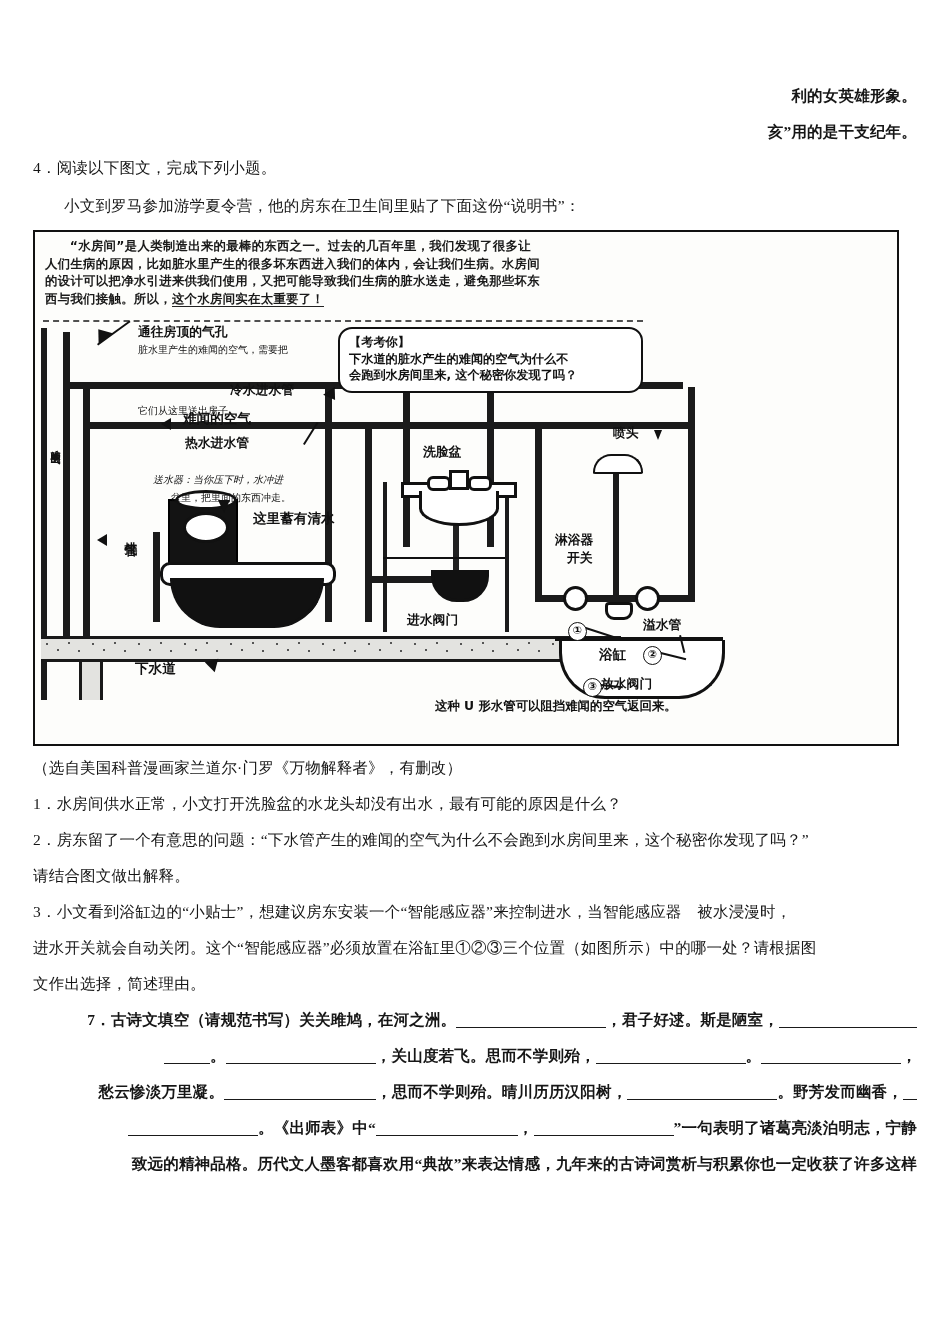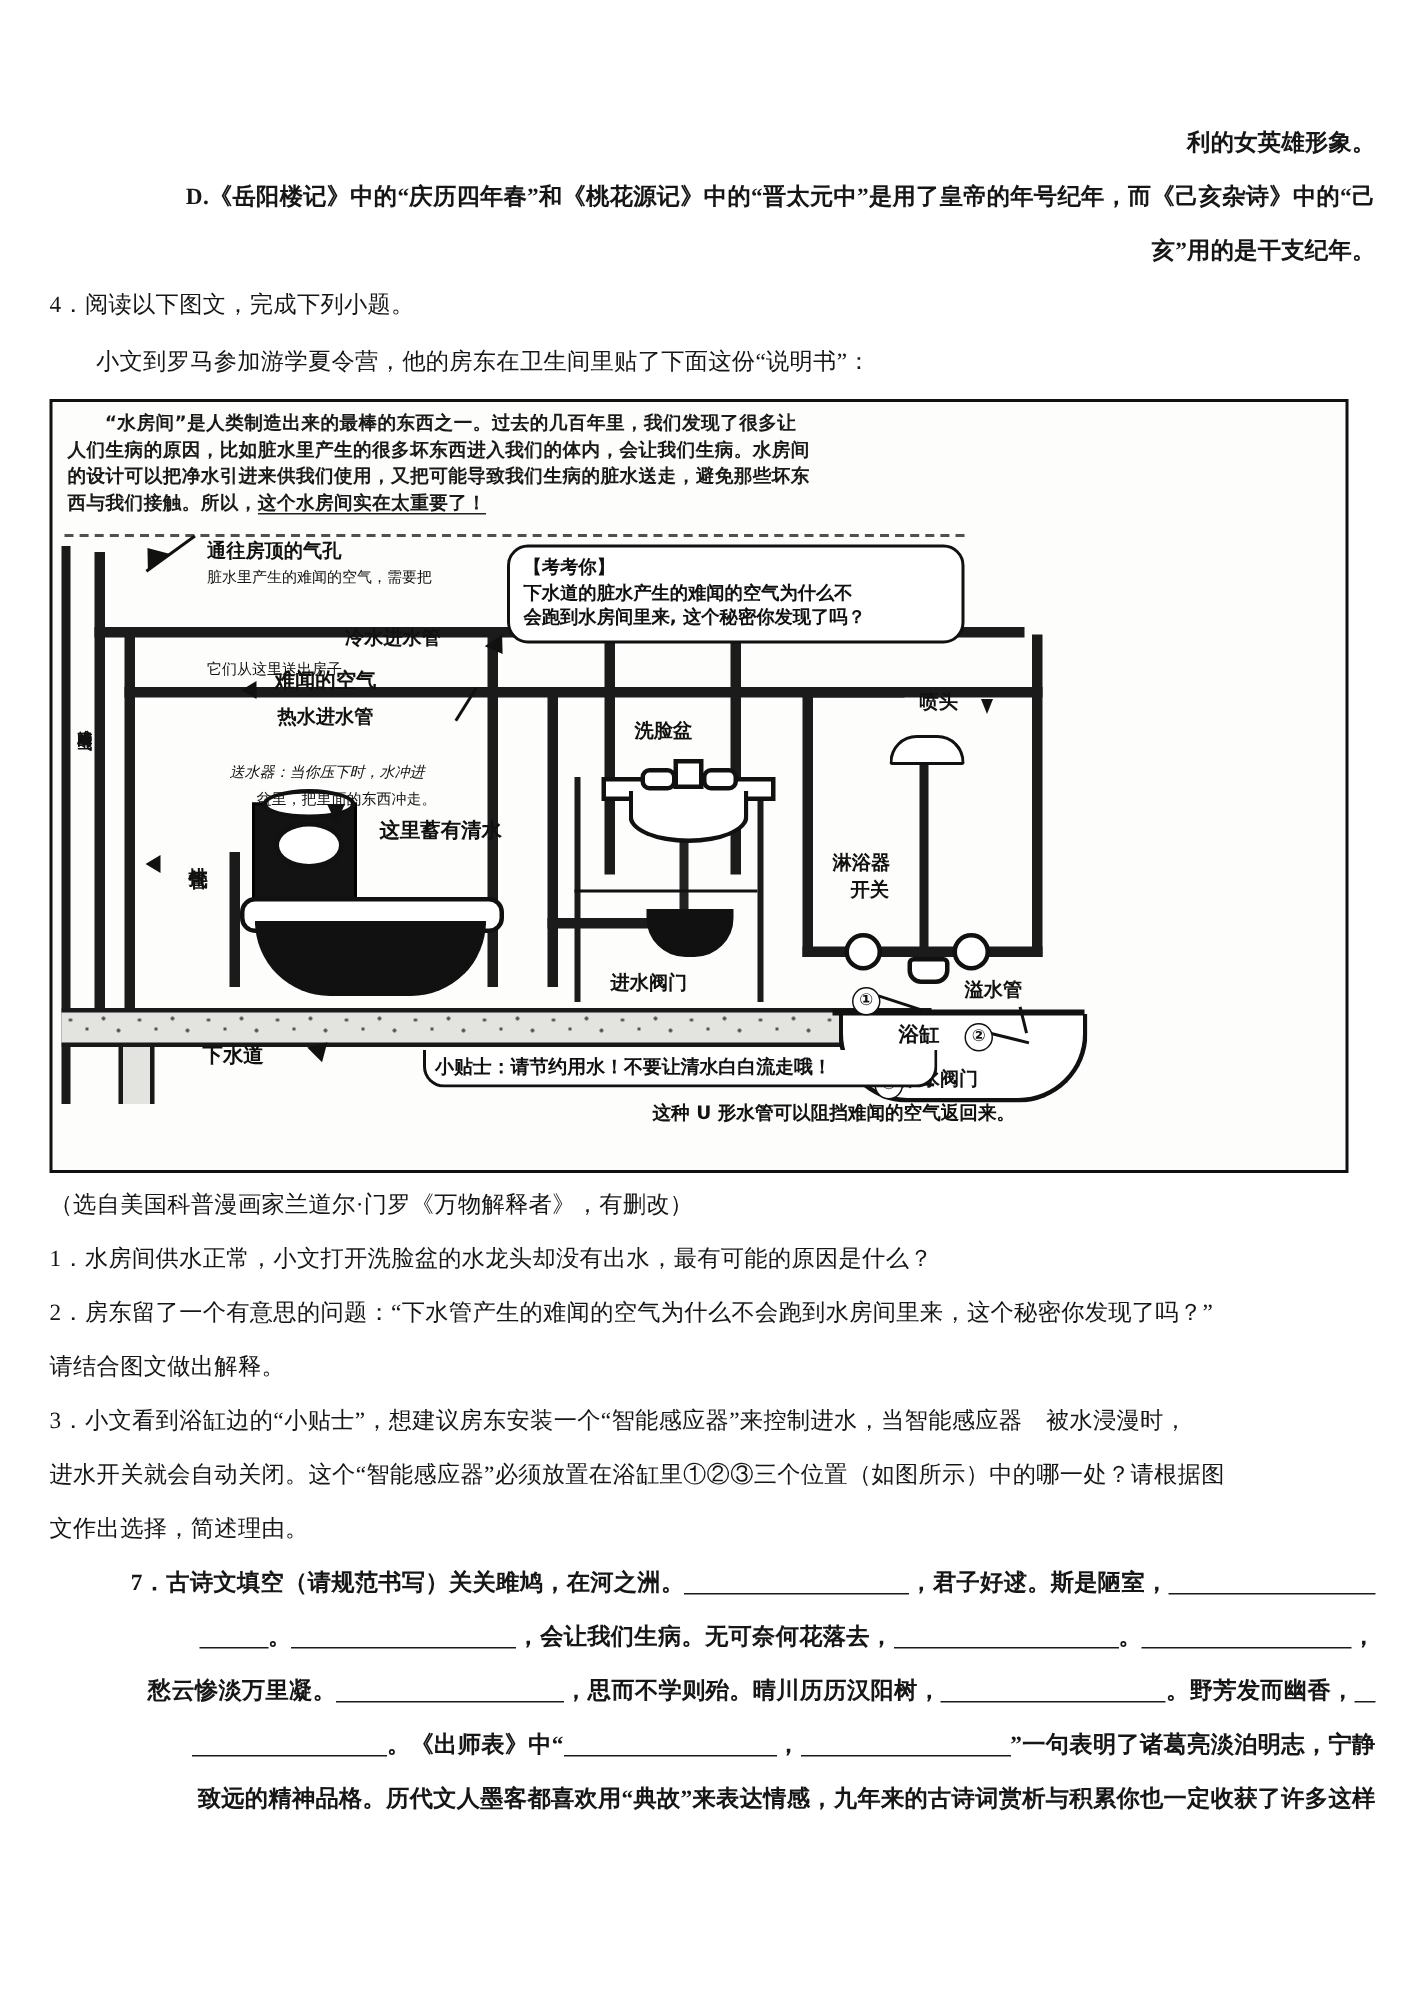--- a/index.html
+++ b/index.html
@@ -231,21 +231,20 @@
     vertical-align: -3px;
   }
 </style>
 </head>
 <body>
 
 <div class="page">
   <div class="content">
 
     <p class="para bold">利的女英雄形象。</p>
-    <p class="para bold">D.《岳阳楼记》中的“庆历四年春”和《桃花源记》中的“晋太元中”是用了皇帝的年号纪年，而《己亥杂诗》中的“己</p>
     <p class="para bold">亥”用的是干支纪年。</p>
     <p class="para">4．阅读以下图文，完成下列小题。</p>
     <p class="para indent2" style="margin-top:2px">小文到罗马参加游学夏令营，他的房东在卫生间里贴了下面这份“说明书”：</p>
 
     <div class="figure">
 
       <div class="fig-intro">
         <div style="text-indent:2em">“水房间”是人类制造出来的最棒的东西之一。过去的几百年里，我们发现了很多让</div>
         <div>人们生病的原因，比如脏水里产生的很多坏东西进入我们的体内，会让我们生病。水房间</div>
         <div>的设计可以把净水引进来供我们使用，又把可能导致我们生病的脏水送走，避免那些坏东</div>
@@ -353,35 +352,34 @@
       <div class="arrow-line" style="left:566px; top:452px; width:22px; transform:rotate(6deg);"></div>
 
       <div class="sewer" style="left:6px; top:404px; width:580px; height:20px;"></div>
       <div class="pipe v" style="left:44px; top:424px; height:44px; width:18px; background:#e3e3e0; border-left:3px solid #191919; border-right:3px solid #191919;"></div>
       <div class="lbl s14" style="left:100px; top:428px;">下水道</div>
       <div class="arrowhead" style="left:172px; top:425px; border-left:7px solid transparent; border-right:7px solid transparent; border-bottom:12px solid #111; transform:rotate(45deg);"></div>
 
       <div class="pipe h" style="left:560px; top:440px; width:50px; height:14px; background:#e3e3e0; border-top:3px solid #191919; border-bottom:3px solid #191919;"></div>
       <div class="pipe v" style="left:596px; top:418px; height:30px; width:14px; background:#e3e3e0; border-left:3px solid #191919; border-right:3px solid #191919;"></div>
 
-      <div class="tipbox">小贴士：请节约用水！不要让清水白白流走哦！</div>
       <div class="ubottom">这种 U 形水管可以阻挡难闻的空气返回来。</div>
     </div>
 
     <p class="para" style="margin-top:4px">（选自美国科普漫画家兰道尔·门罗《万物解释者》，有删改）</p>
     <p class="para">1．水房间供水正常，小文打开洗脸盆的水龙头却没有出水，最有可能的原因是什么？</p>
     <p class="para">2．房东留了一个有意思的问题：“下水管产生的难闻的空气为什么不会跑到水房间里来，这个秘密你发现了吗？”</p>
     <p class="para">请结合图文做出解释。</p>
     <p class="para">3．小文看到浴缸边的“小贴士”，想建议房东安装一个“智能感应器”来控制进水，当智能感应器　被水浸漫时，</p>
     <p class="para">进水开关就会自动关闭。这个“智能感应器”必须放置在浴缸里①②③三个位置（如图所示）中的哪一处？请根据图</p>
     <p class="para">文作出选择，简述理由。</p>
 
     <p class="para bold"><span>7．古诗文填空（请规范书写）关关雎鸠，在河之洲。</span><span class="blank" style="width:150px"></span><span>，君子好逑。斯是陋室，</span><span class="blank" style="width:138px"></span></p>
 
-    <p class="para bold"><span class="blank" style="width:46px"></span><span>。</span><span class="blank" style="width:150px"></span><span>，会让我们生病。无可奈何花落去，</span><span class="blank" style="width:150px"></span><span>。</span><span class="blank" style="width:140px"></span><span>，</span></p>
+    <p class="para bold"><span class="blank" style="width:46px"></span><span>。</span><span class="blank" style="width:150px"></span><span>，关山度若飞。思而不学则殆，</span><span class="blank" style="width:150px"></span><span>。</span><span class="blank" style="width:140px"></span><span>，</span></p>
 
     <p class="para bold"><span>愁云惨淡万里凝。</span><span class="blank" style="width:152px"></span><span>，思而不学则殆。晴川历历汉阳树，</span><span class="blank" style="width:150px"></span><span>。野芳发而幽香，</span><span class="blank" style="width:14px"></span></p>
 
     <p class="para bold"><span class="blank" style="width:130px"></span><span>。《出师表》中“</span><span class="blank" style="width:142px"></span><span>，</span><span class="blank" style="width:140px"></span><span>”一句表明了诸葛亮淡泊明志，宁静</span></p>
 
     <p class="para bold">致远的精神品格。历代文人墨客都喜欢用“典故”来表达情感，九年来的古诗词赏析与积累你也一定收获了许多这样</p>
 
   </div>
 </div>
 

